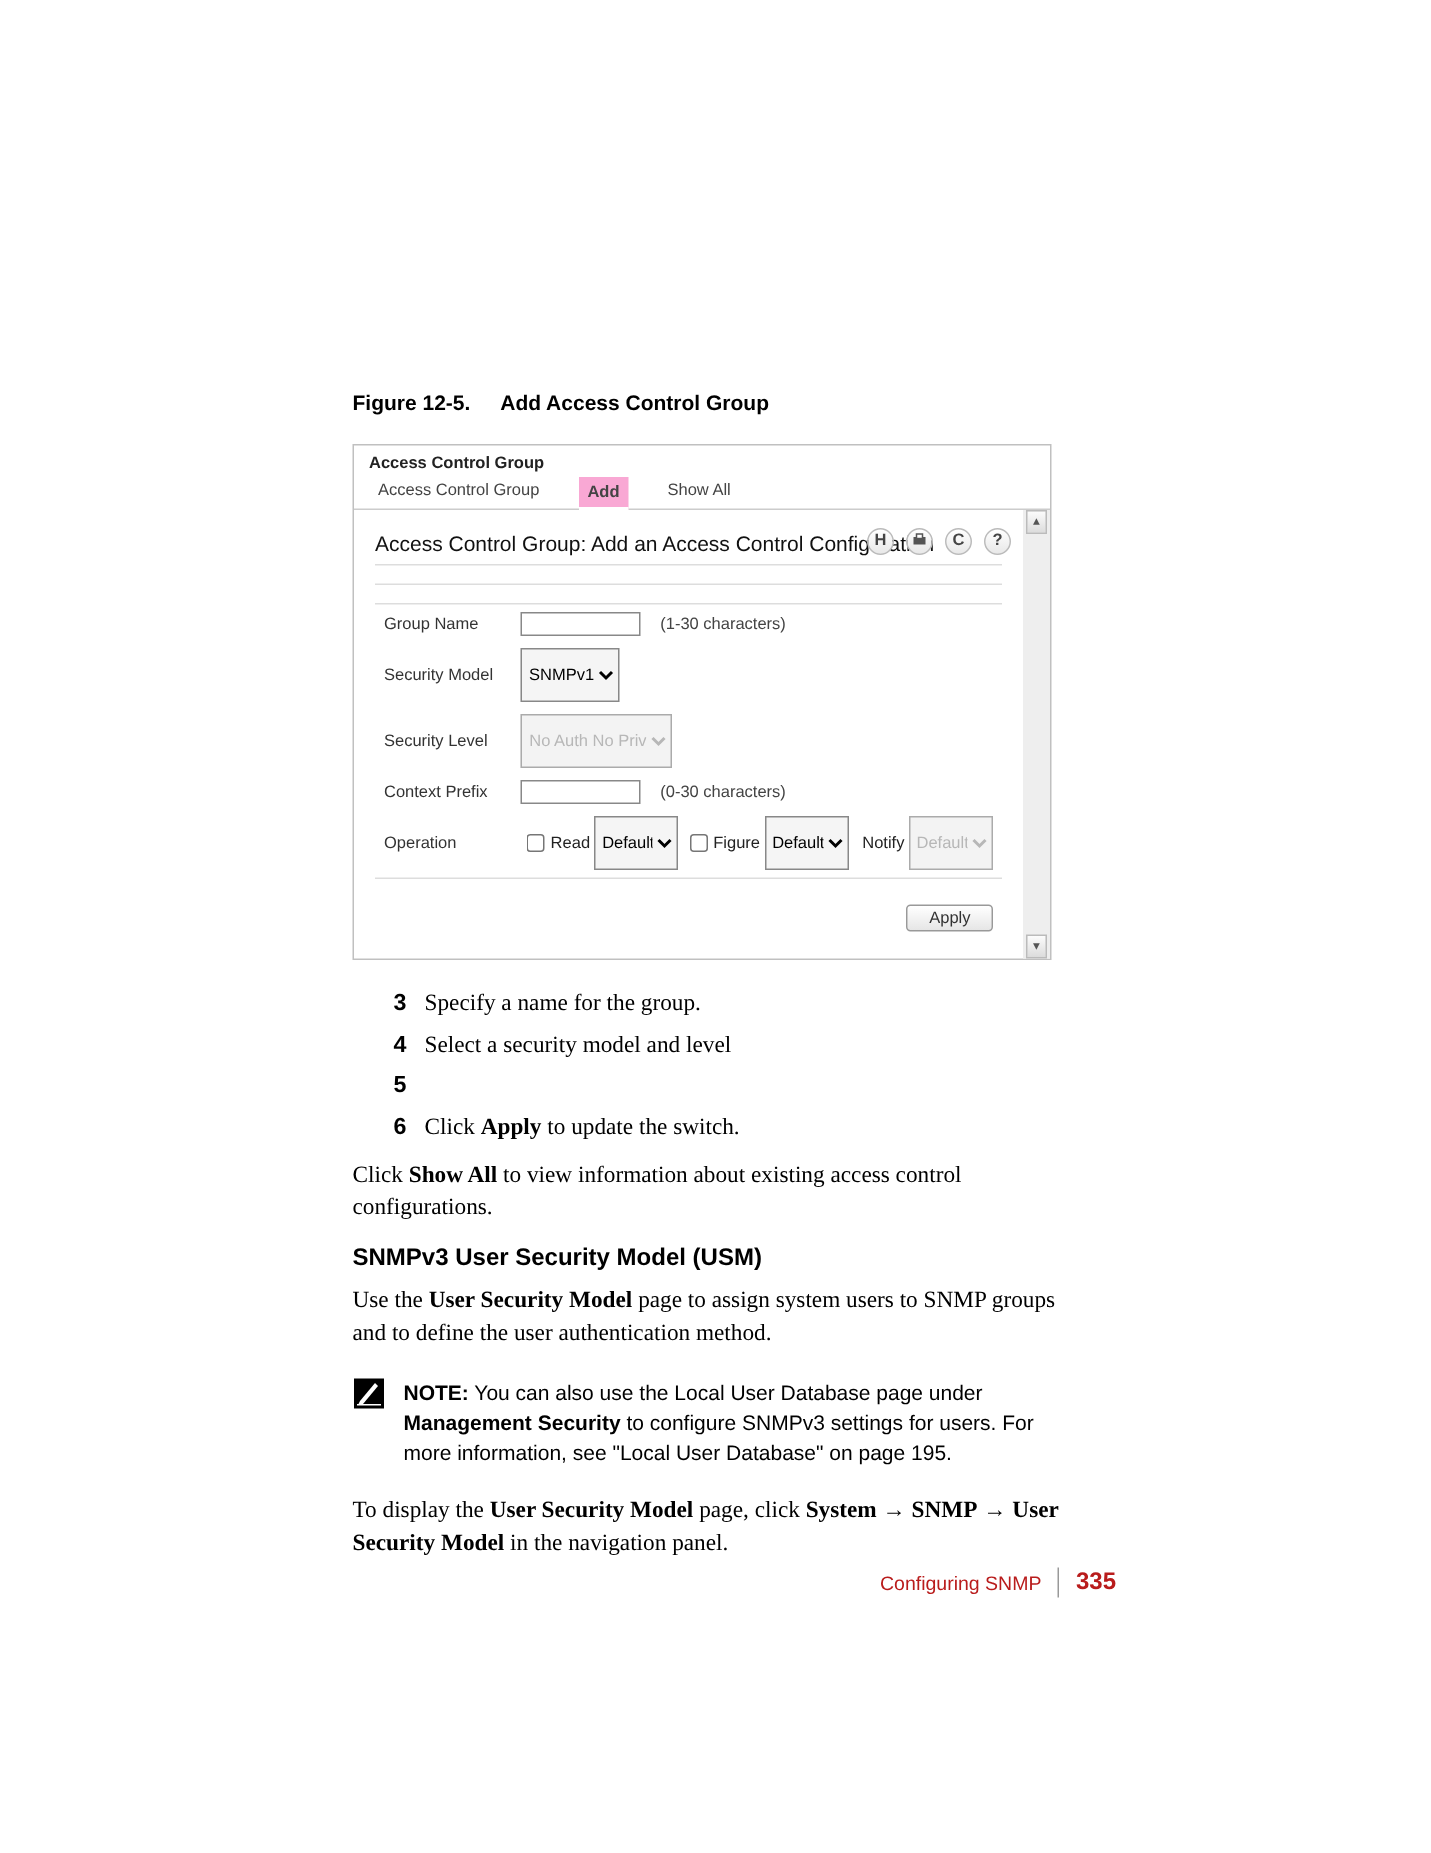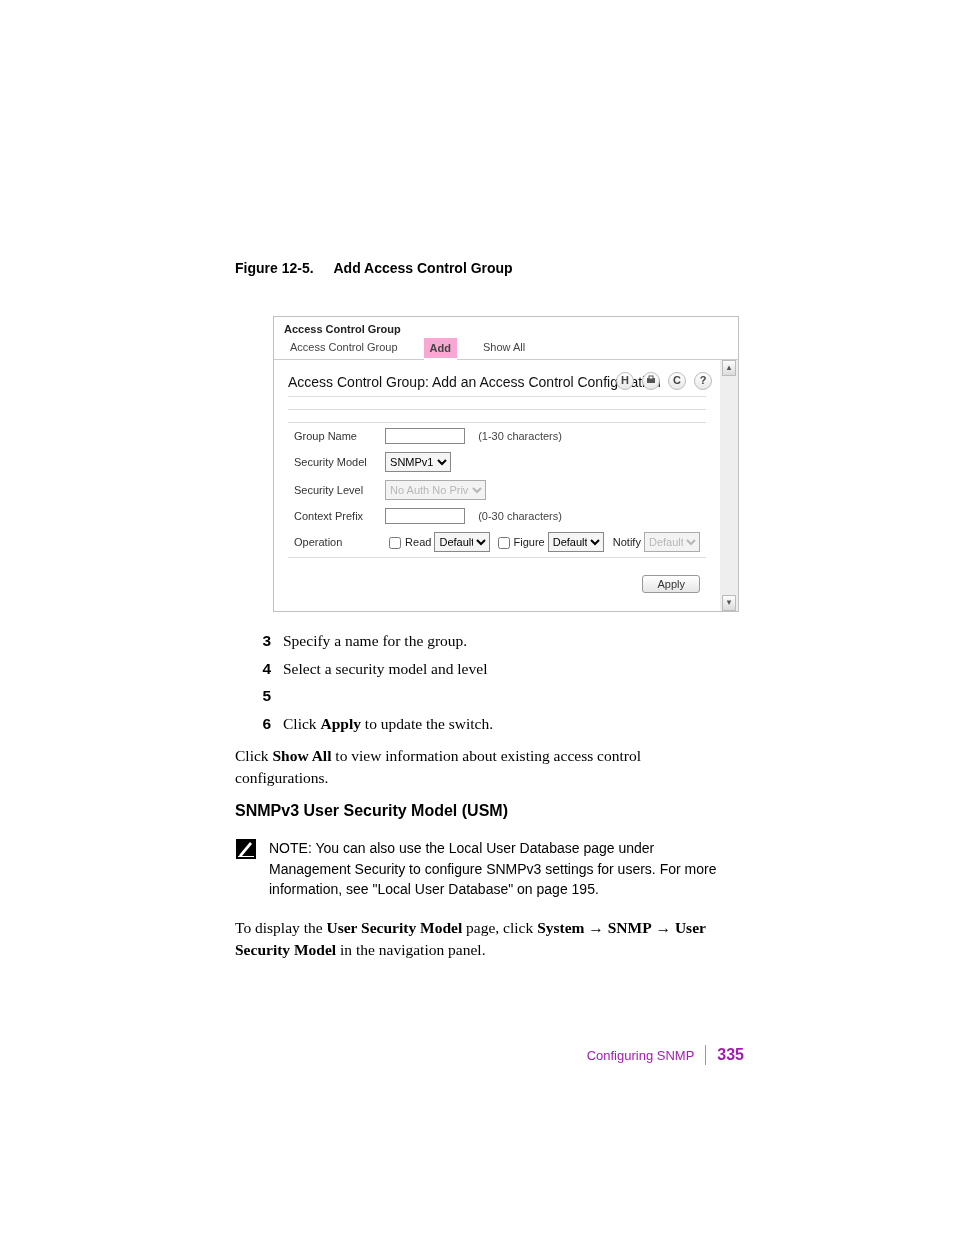--- a/index.html
+++ b/index.html
@@ -14,36 +14,35 @@
     width: 954px;
     height: 1235px;
     position: relative;
     box-sizing: border-box;
     padding: 260px 235px 0 235px;
   }
   .figure-caption {
     font-family: Helvetica, Arial, sans-serif;
     font-size: 14px;
     font-weight: bold;
-    margin-bottom: 40px;
+    margin-bottom: 20px;
   }
   .figure-caption .fc-title {
     display: inline-block;
     margin-left: 16px;
   }
 
   
   .screenshot {
     width: 464px;
     border: 1px solid #c0c0c0;
     background: #fff;
     position: relative;
     font-family: Tahoma, Arial, sans-serif;
     color: #222;
-    margin-left: 38px;
   }
   .screenshot .titlebar {
     font-size: 11px;
     font-weight: bold;
     padding: 6px 10px 0 10px;
     border-bottom: 0;
   }
   .screenshot .tabbar {
     font-size: 11px;
     padding: 2px 10px 0 10px;
@@ -112,24 +111,25 @@
   }
   .txt-in {
     width: 80px;
     height: 16px;
     border: 1px solid #888;
     font-size: 11px;
     padding: 0 2px;
     box-sizing: border-box;
   }
   .sel {
-    height: 20px;
+    height: 36px;
     font-size: 11px;
     border: 1px solid #888;
     background: #f5f5f5;
+    text-align: right;
   }
   .sel.disabled {
     background: #eee;
     color: #999;
   }
   .hint {
     color: #444;
     font-size: 11px;
     margin-left: 10px;
   }
@@ -215,33 +215,33 @@
   }
   .footer {
     position: absolute;
     bottom: 170px;
     right: 210px;
     font-size: 13px;
     font-family: Helvetica, Arial, sans-serif;
     display: flex;
     align-items: center;
     gap: 11px;
-    color: #a21caf;
+    color: #b91c1c;
   }
   .footer .divider {
     width: 1px;
     height: 20px;
     background: #999;
   }
   .footer .pnum {
     font-weight: bold;
     font-size: 16px;
   }
   .bold { font-weight: bold; }
-  .sans-bold { font-family: Helvetica, Arial, sans-serif; font-weight: normal; }
+  .sans-bold { font-family: Helvetica, Arial, sans-serif; font-weight: bold; }
 </style>
 </head>
 <body>
 
 <div class="page">
 
   <div class="figure-caption">
     <span>Figure 12-5.</span>
     <span class="fc-title">Add Access Control Group</span>
   </div>
@@ -345,20 +345,23 @@
       </div>
     </div>
   </div>
 
   <p class="body">
     <span>Click </span><span class="bold">Show All</span><span> to view information about existing access control configurations.</span>
   </p>
 
   <h2 class="section">SNMPv3 User Security Model (USM)</h2>
 
+  <p class="body">
+    <span>Use the </span><span class="bold">User Security Model</span><span> page to assign system users to SNMP groups and to define the user authentication method.</span>
+  </p>
 
   <div class="note-block">
     <div class="note-icon">
       <svg width="22" height="22" viewBox="0 0 22 22">
         <rect x="1" y="1" width="20" height="20" fill="#000"></rect>
         <path d="M5 16 L15 4 L17 6 L7 18 L4 18 Z" fill="#fff"></path>
         <path d="M3 18 L19 18 L19 19 L3 19 Z" fill="#fff"></path>
       </svg>
     </div>
     <div>

